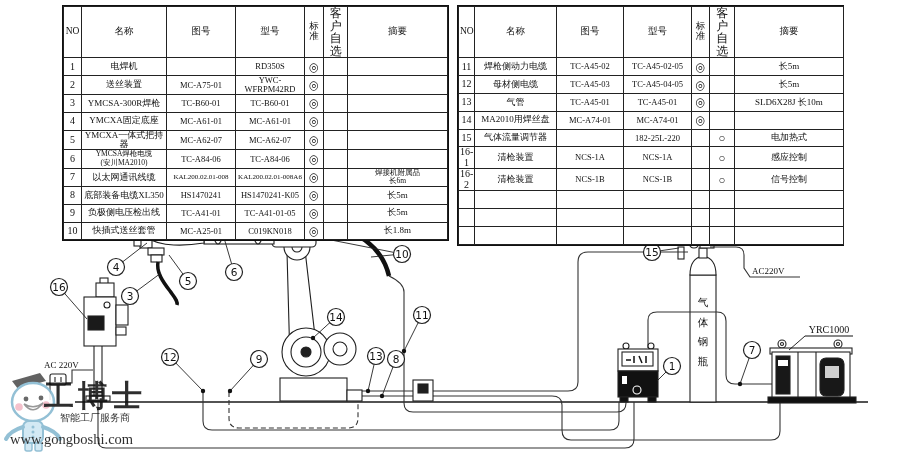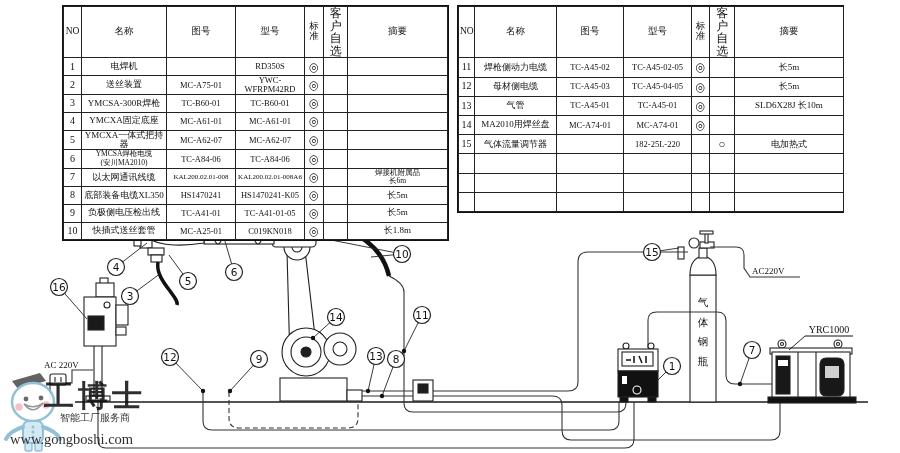--- a/index.html
+++ b/index.html
@@ -208,20 +208,38 @@
           <tr>
             <td>15</td>
             <td>气体流量调节器</td>
             <td></td>
             <td>182-25L-220</td>
             <td></td>
             <td>○</td>
             <td>电加热式</td>
           </tr>
           <tr>
+            <td>16-1</td>
+            <td>清枪装置</td>
+            <td>NCS-1A</td>
+            <td>NCS-1A</td>
+            <td></td>
+            <td>○</td>
+            <td>感应控制</td>
+          </tr>
+          <tr>
+            <td>16-2</td>
+            <td>清枪装置</td>
+            <td>NCS-1B</td>
+            <td>NCS-1B</td>
+            <td></td>
+            <td>○</td>
+            <td>信号控制</td>
+          </tr>
+          <tr>
             <td></td>
             <td></td>
             <td></td>
             <td></td>
             <td></td>
             <td></td>
             <td></td>
           </tr>
           <tr>
             <td></td>

